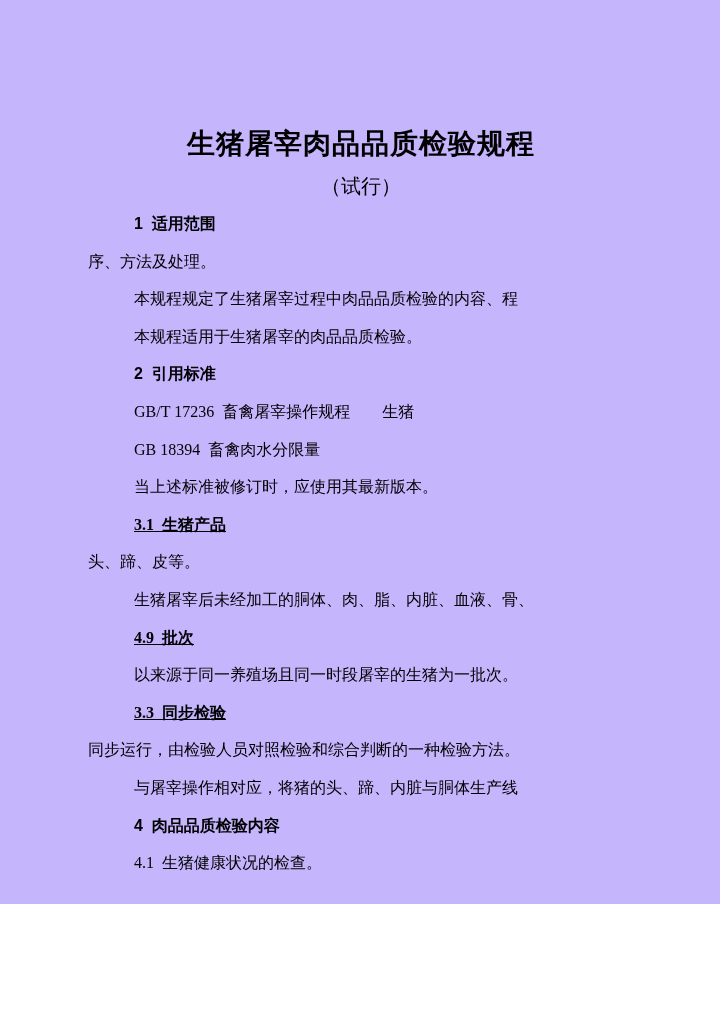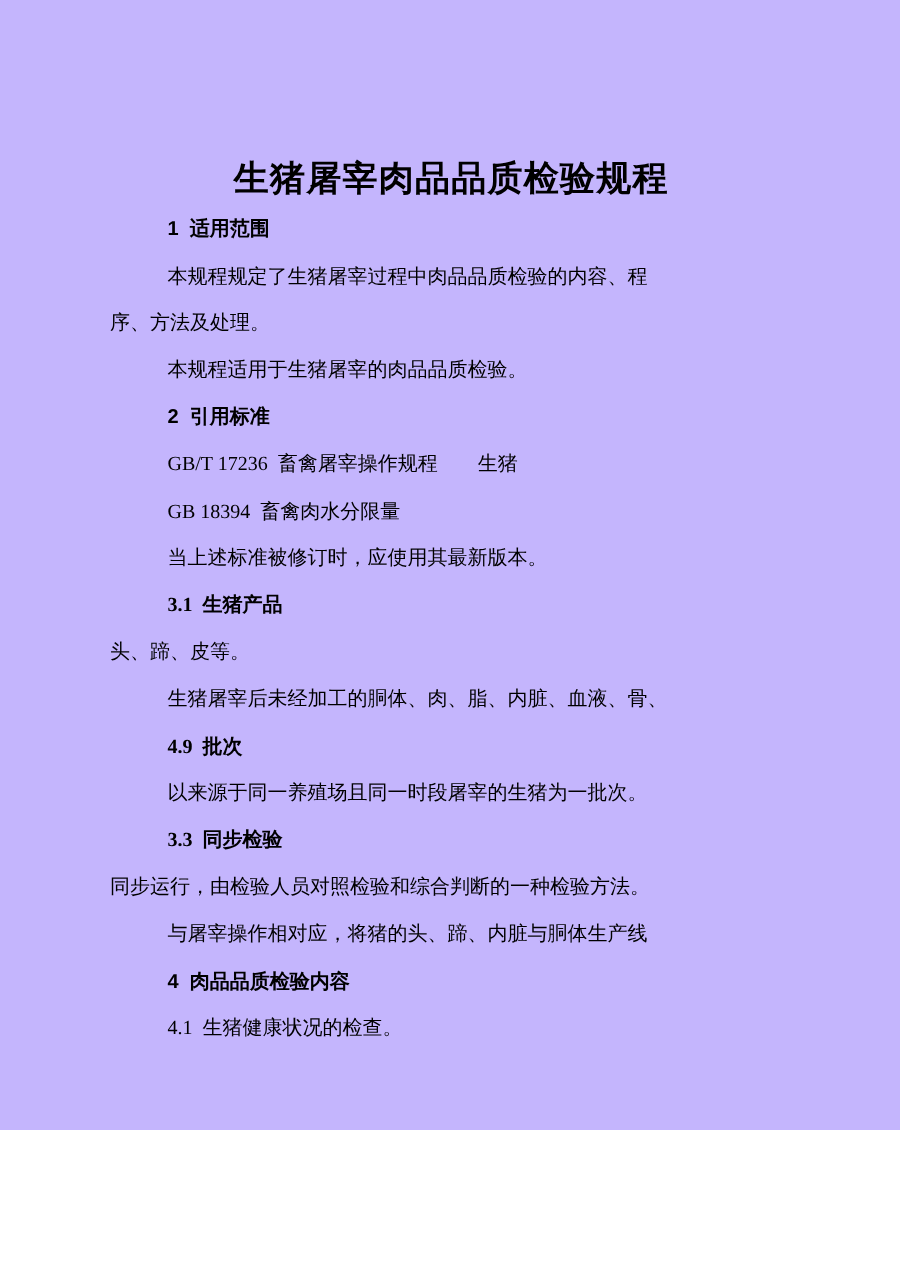--- a/index.html
+++ b/index.html
@@ -48,41 +48,43 @@
   }
   .indent {
     padding-left: 46px;
   }
   .h1 {
     font-family: "Liberation Sans", "DejaVu Sans", sans-serif;
     font-weight: bold;
   }
   .h2 {
     font-weight: bold;
+    text-decoration: underline;
   }
   .page-number {
     position: absolute;
     left: 0;
     right: 0;
     top: 925px;
     text-align: center;
     font-size: 15px;
     line-height: 20px;
   }
 </style>
 </head>
 <body>
 
 <div class="page">
   <div class="content">
     <div class="doc-title">生猪屠宰肉品品质检验规程</div>
+    <div class="doc-subtitle">（试行）</div>
     <div class="body-block">
       <div class="line h1 indent">1  适用范围</div>
+      <div class="line">序、方法及处理。</div>
       <div class="line indent">本规程规定了生猪屠宰过程中肉品品质检验的内容、程</div>
-      <div class="line">序、方法及处理。</div>
       <div class="line indent">本规程适用于生猪屠宰的肉品品质检验。</div>
       <div class="line h1 indent">2  引用标准</div>
       <div class="line indent">GB/T 17236  畜禽屠宰操作规程　　生猪</div>
       <div class="line indent">GB 18394  畜禽肉水分限量</div>
       <div class="line indent">当上述标准被修订时，应使用其最新版本。</div>
       <div class="line h2 indent">3.1  生猪产品</div>
       <div class="line">头、蹄、皮等。</div>
       <div class="line indent">生猪屠宰后未经加工的胴体、肉、脂、内脏、血液、骨、</div>
       <div class="line h2 indent">4.9  批次</div>
       <div class="line indent">以来源于同一养殖场且同一时段屠宰的生猪为一批次。</div>

